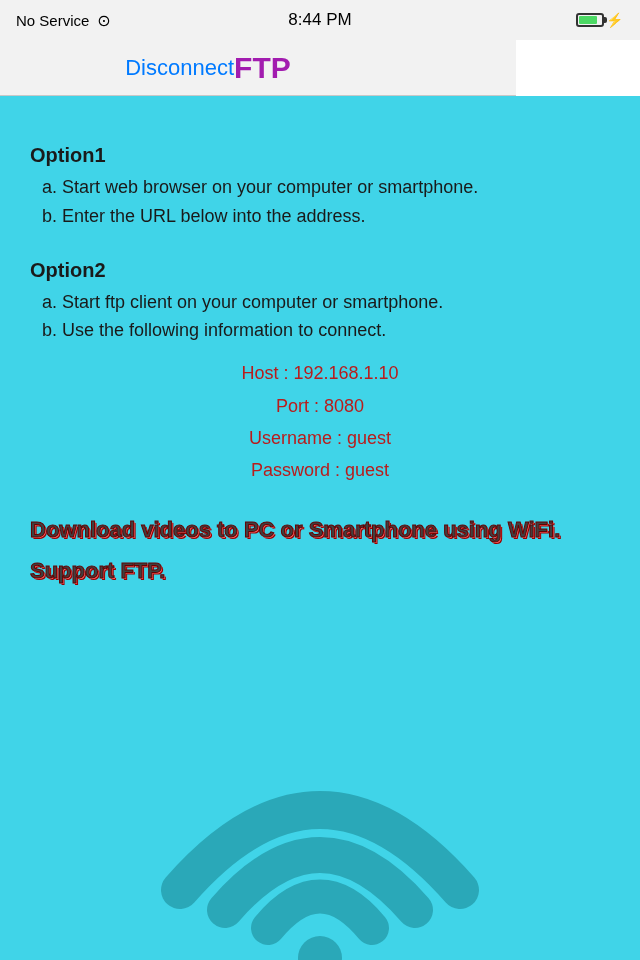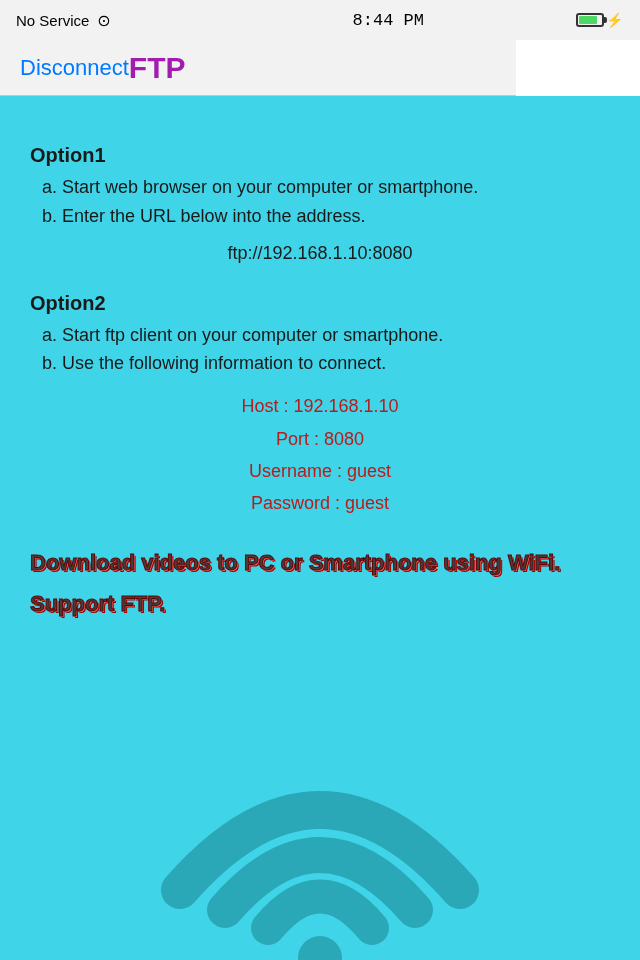--- a/index.html
+++ b/index.html
@@ -28,23 +28,22 @@
       display: flex;
       align-items: center;
       gap: 8px;
       width: 200px;
     }
 
     #status-center {
       font-size: 17px;
       font-weight: 500;
       color: #000;
-      text-align: right;
+      text-align: center;
       flex: 1;
-      font-family: Liberation Mono, monospace;
     }
 
     #status-right {
       display: flex;
       align-items: center;
       justify-content: flex-end;
       gap: 6px;
       width: 200px;
     }
 
@@ -90,21 +89,21 @@
     }
 
     
     #nav-bar {
       width: 516px;
       height: 56px;
       background: #f2f2f2;
       border-bottom: 1px solid #c8c8c8;
       display: flex;
       align-items: center;
-      justify-content: flex-start;
+      justify-content: center;
       padding: 0 20px;
     }
 
     #disconnect-btn {
       font-size: 22px;
       color: #007aff;
       background: none;
       border: none;
       cursor: pointer;
       font-weight: 400;
@@ -210,21 +209,20 @@
   <div id="nav-title">FTP</div>
   <div id="nav-spacer"></div>
 </div>
 
 <div id="main-content">
 
   <div class="option-block">
     <div class="option-title">Option1</div>
     <div class="option-step">a. Start web browser on your computer or smartphone.</div>
     <div class="option-step">b. Enter the URL below into the address.</div>
-    <div class="url-display">ftp://192.168.1.10:8080</div>
   </div>
 
   <div class="option-block">
     <div class="option-title">Option2</div>
     <div class="option-step">a. Start ftp client on your computer or smartphone.</div>
     <div class="option-step">b. Use the following information to connect.</div>
     <div class="connection-info">
       <div>Host : 192.168.1.10</div>
       <div>Port : 8080</div>
       <div>Username : guest</div>

